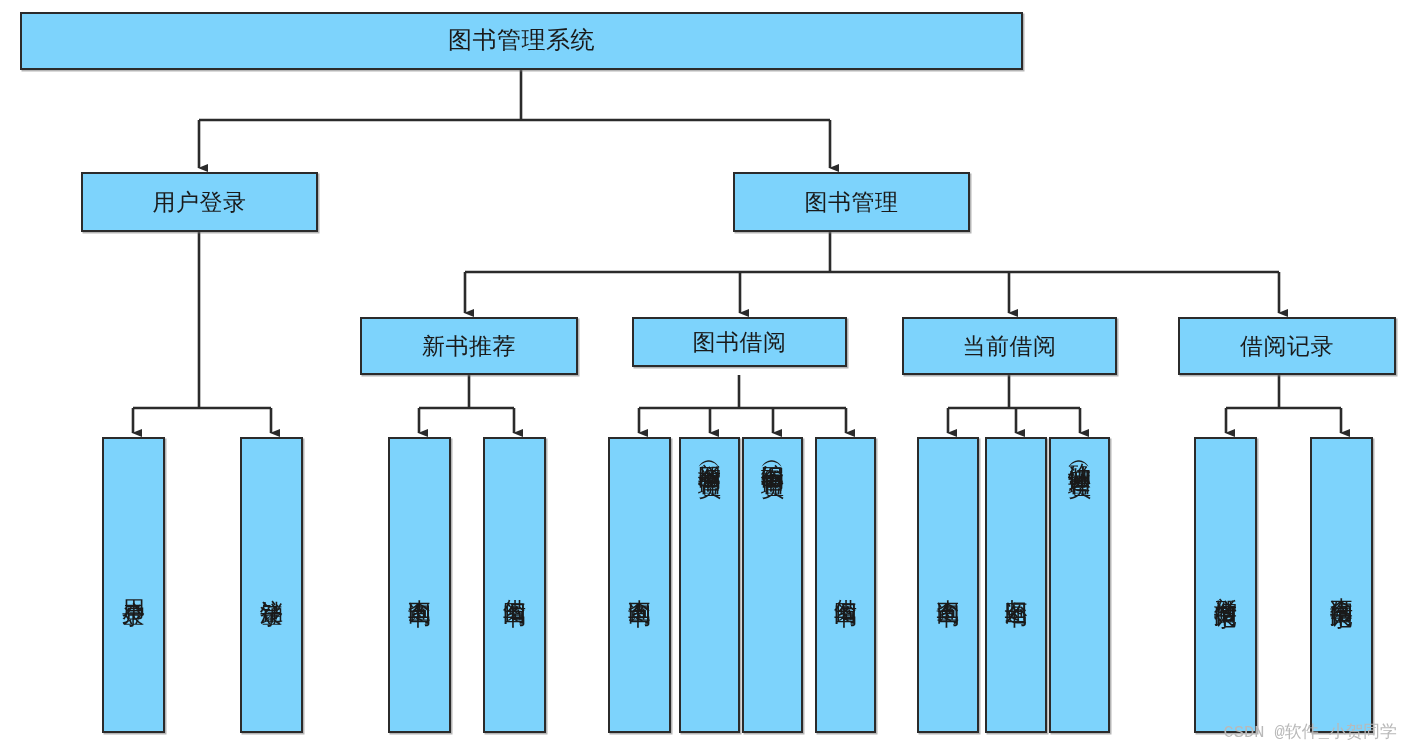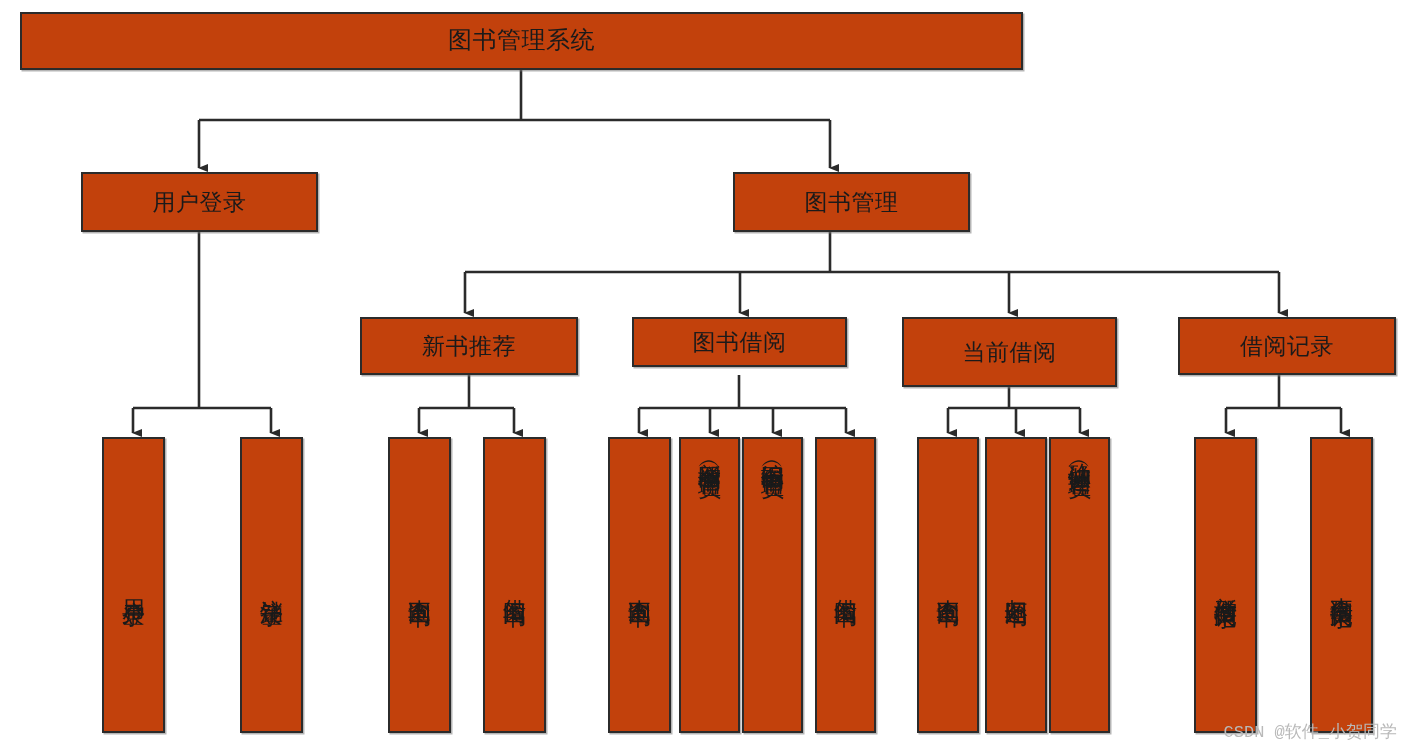--- a/index.html
+++ b/index.html
@@ -22,21 +22,21 @@
   #connectors {
     position: absolute;
     left: 0;
     top: 0;
     width: 1405px;
     height: 747px;
   }
   .node {
     position: absolute;
     box-sizing: border-box;
-    background: #c2410c;
+    background: #7dd3fc;
     border: 2px solid #2b2b2b;
     display: flex;
     align-items: center;
     justify-content: center;
     box-shadow: 1.5px 1.5px 0 rgba(120,120,120,0.55);
     z-index: 2;
   }
   .node-label {
     color: #1a1a1a;
     line-height: 1.05;
@@ -150,21 +150,21 @@
   </div>
 
   <div class="node horiz" style="left:360px; top:317px; width:218px; height:58px;">
     <span class="node-label">新书推荐</span>
   </div>
 
   <div class="node horiz" style="left:632px; top:317px; width:215px; height:50px;">
     <span class="node-label">图书借阅</span>
   </div>
 
-  <div class="node horiz" style="left:902px; top:317px; width:215px; height:70px;">
+  <div class="node horiz" style="left:902px; top:317px; width:215px; height:58px;">
     <span class="node-label">当前借阅</span>
   </div>
 
   <div class="node horiz" style="left:1178px; top:317px; width:218px; height:58px;">
     <span class="node-label">借阅记录</span>
   </div>
 
   <div class="node vert centered" style="left:102px; top:437px; width:63px; height:296px;">
     <span class="node-label">用户登录</span>
   </div>

